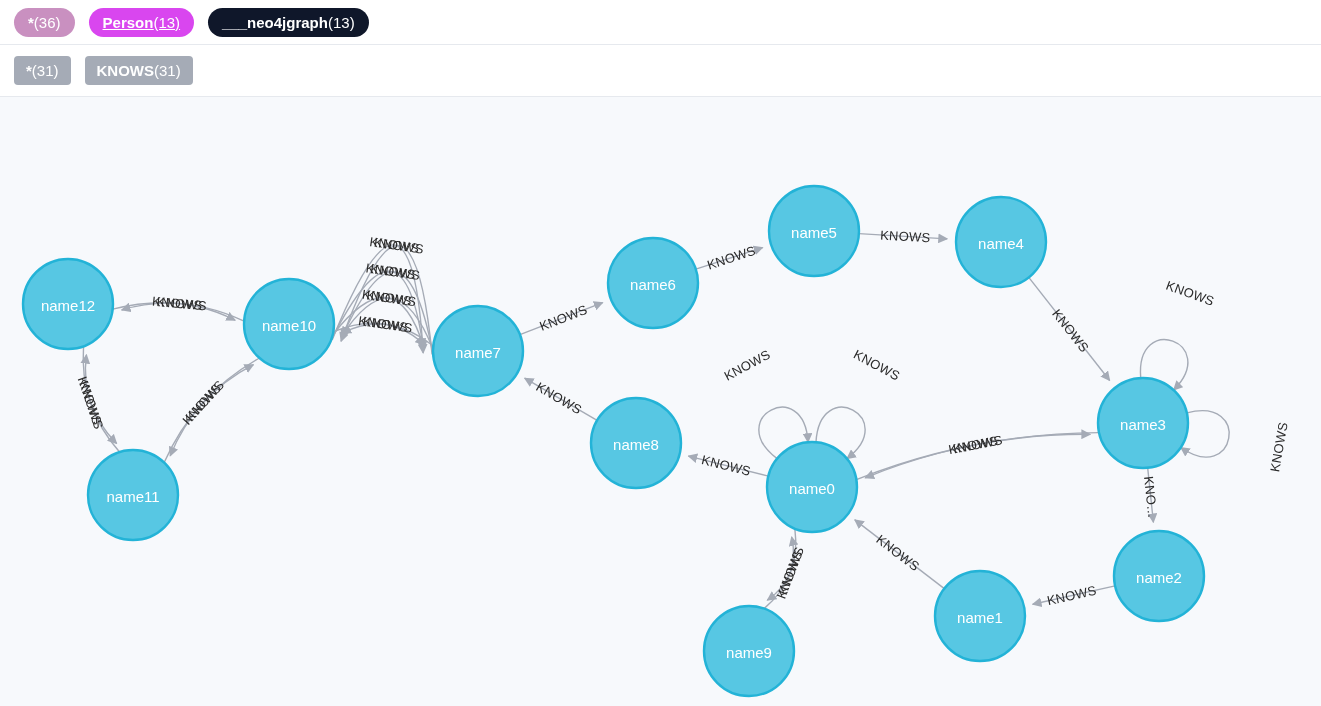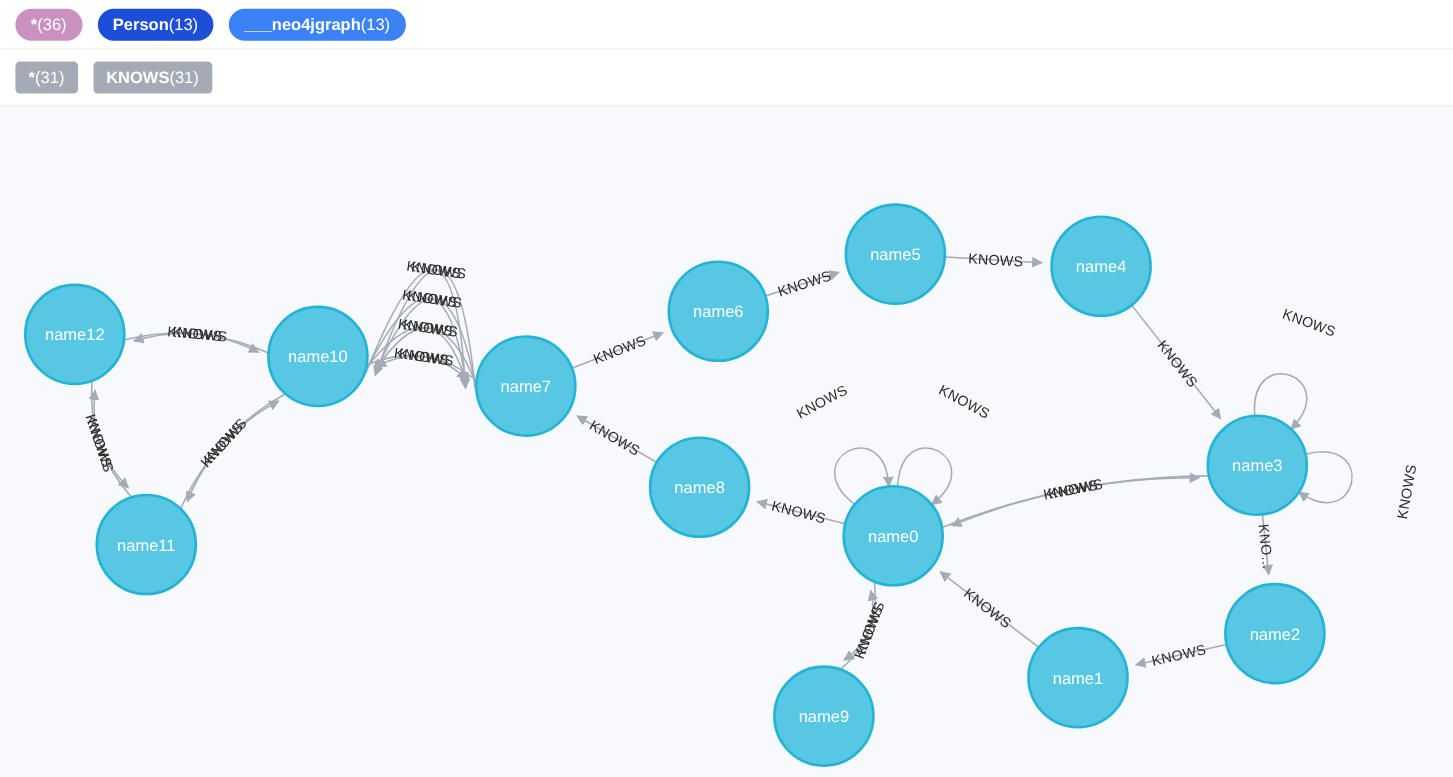--- a/index.html
+++ b/index.html
@@ -78,25 +78,25 @@
 </head>
 <body>
 
 <div id="app">
 
   <div class="legend-row" id="legend-nodes">
       <div class="chip chip-node" style="background: rgb(201, 144, 192);">
         <span>*</span>
         <span class="cnt">(36)</span>
       </div>
-      <div class="chip chip-node" style="background: #1d4ed8;">
+      <div class="chip chip-node" style="background: #d946ef; text-decoration: underline;">
         <span>Person</span>
         <span class="cnt">(13)</span>
       </div>
-      <div class="chip chip-node" style="background: #3b82f6;">
+      <div class="chip chip-node" style="background: #0f172a;">
         <span>___neo4jgraph</span>
         <span class="cnt">(13)</span>
       </div>
     </div>
 
   <div class="legend-row" id="legend-rels">
       <div class="chip chip-rel" style="background: rgb(165, 171, 182);">
         <span>*</span>
         <span class="cnt">(31)</span>
       </div>

